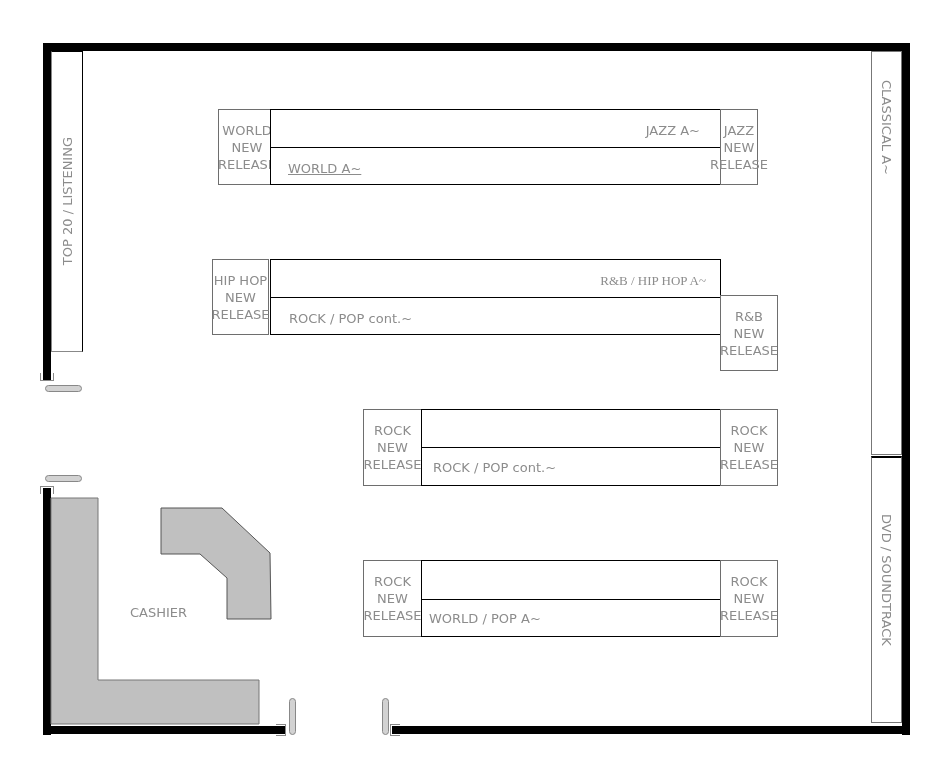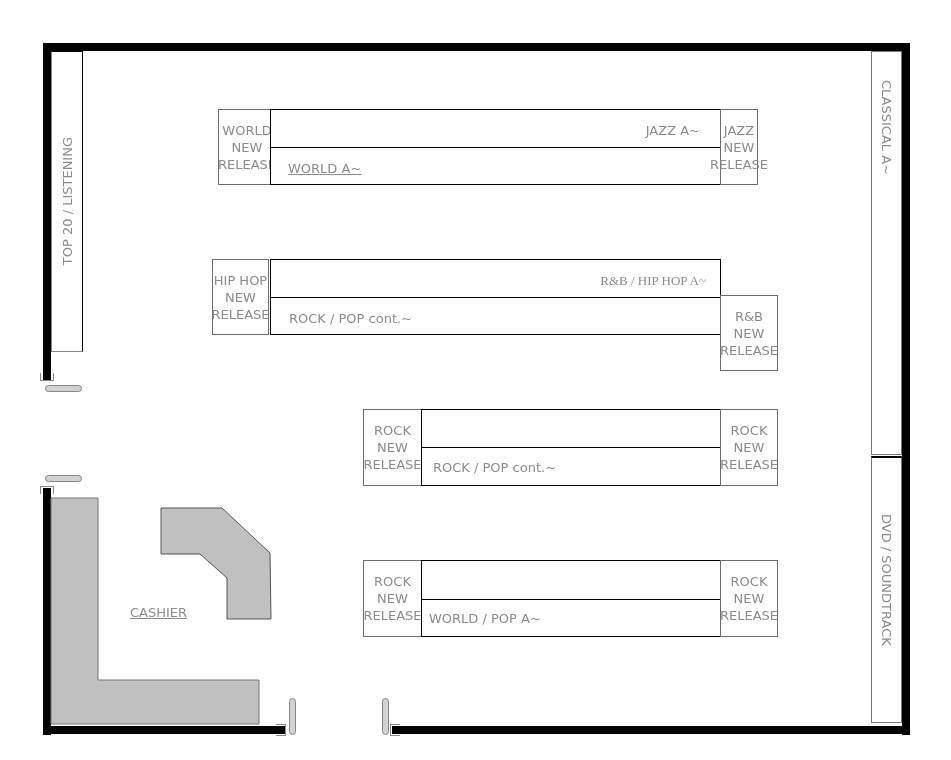--- a/index.html
+++ b/index.html
@@ -124,13 +124,13 @@
       <span>ROCK</span>
       <span>NEW</span>
       <span>RELEASE</span>
     </div>
 </div>
 
 <svg class="abs" style="left:0;top:0;" width="951" height="760" viewBox="0 0 951 760">
   <polygon points="51,498 98,498 98,680 259,680 259,724 51,724" fill="#c0c0c0" stroke="#777" stroke-width="1"></polygon>
   <polygon points="161,508 222,508 270,553 271,619 227,619 227,578 200,554 161,554" fill="#c0c0c0" stroke="#555" stroke-width="1"></polygon>
 </svg>
-<div class="abs lbl" style="left:130px;top:604px;text-decoration:underline;">CASHIER</div>
+<div class="abs lbl" style="left:130px;top:604px;">CASHIER</div>
 
 </body></html>

